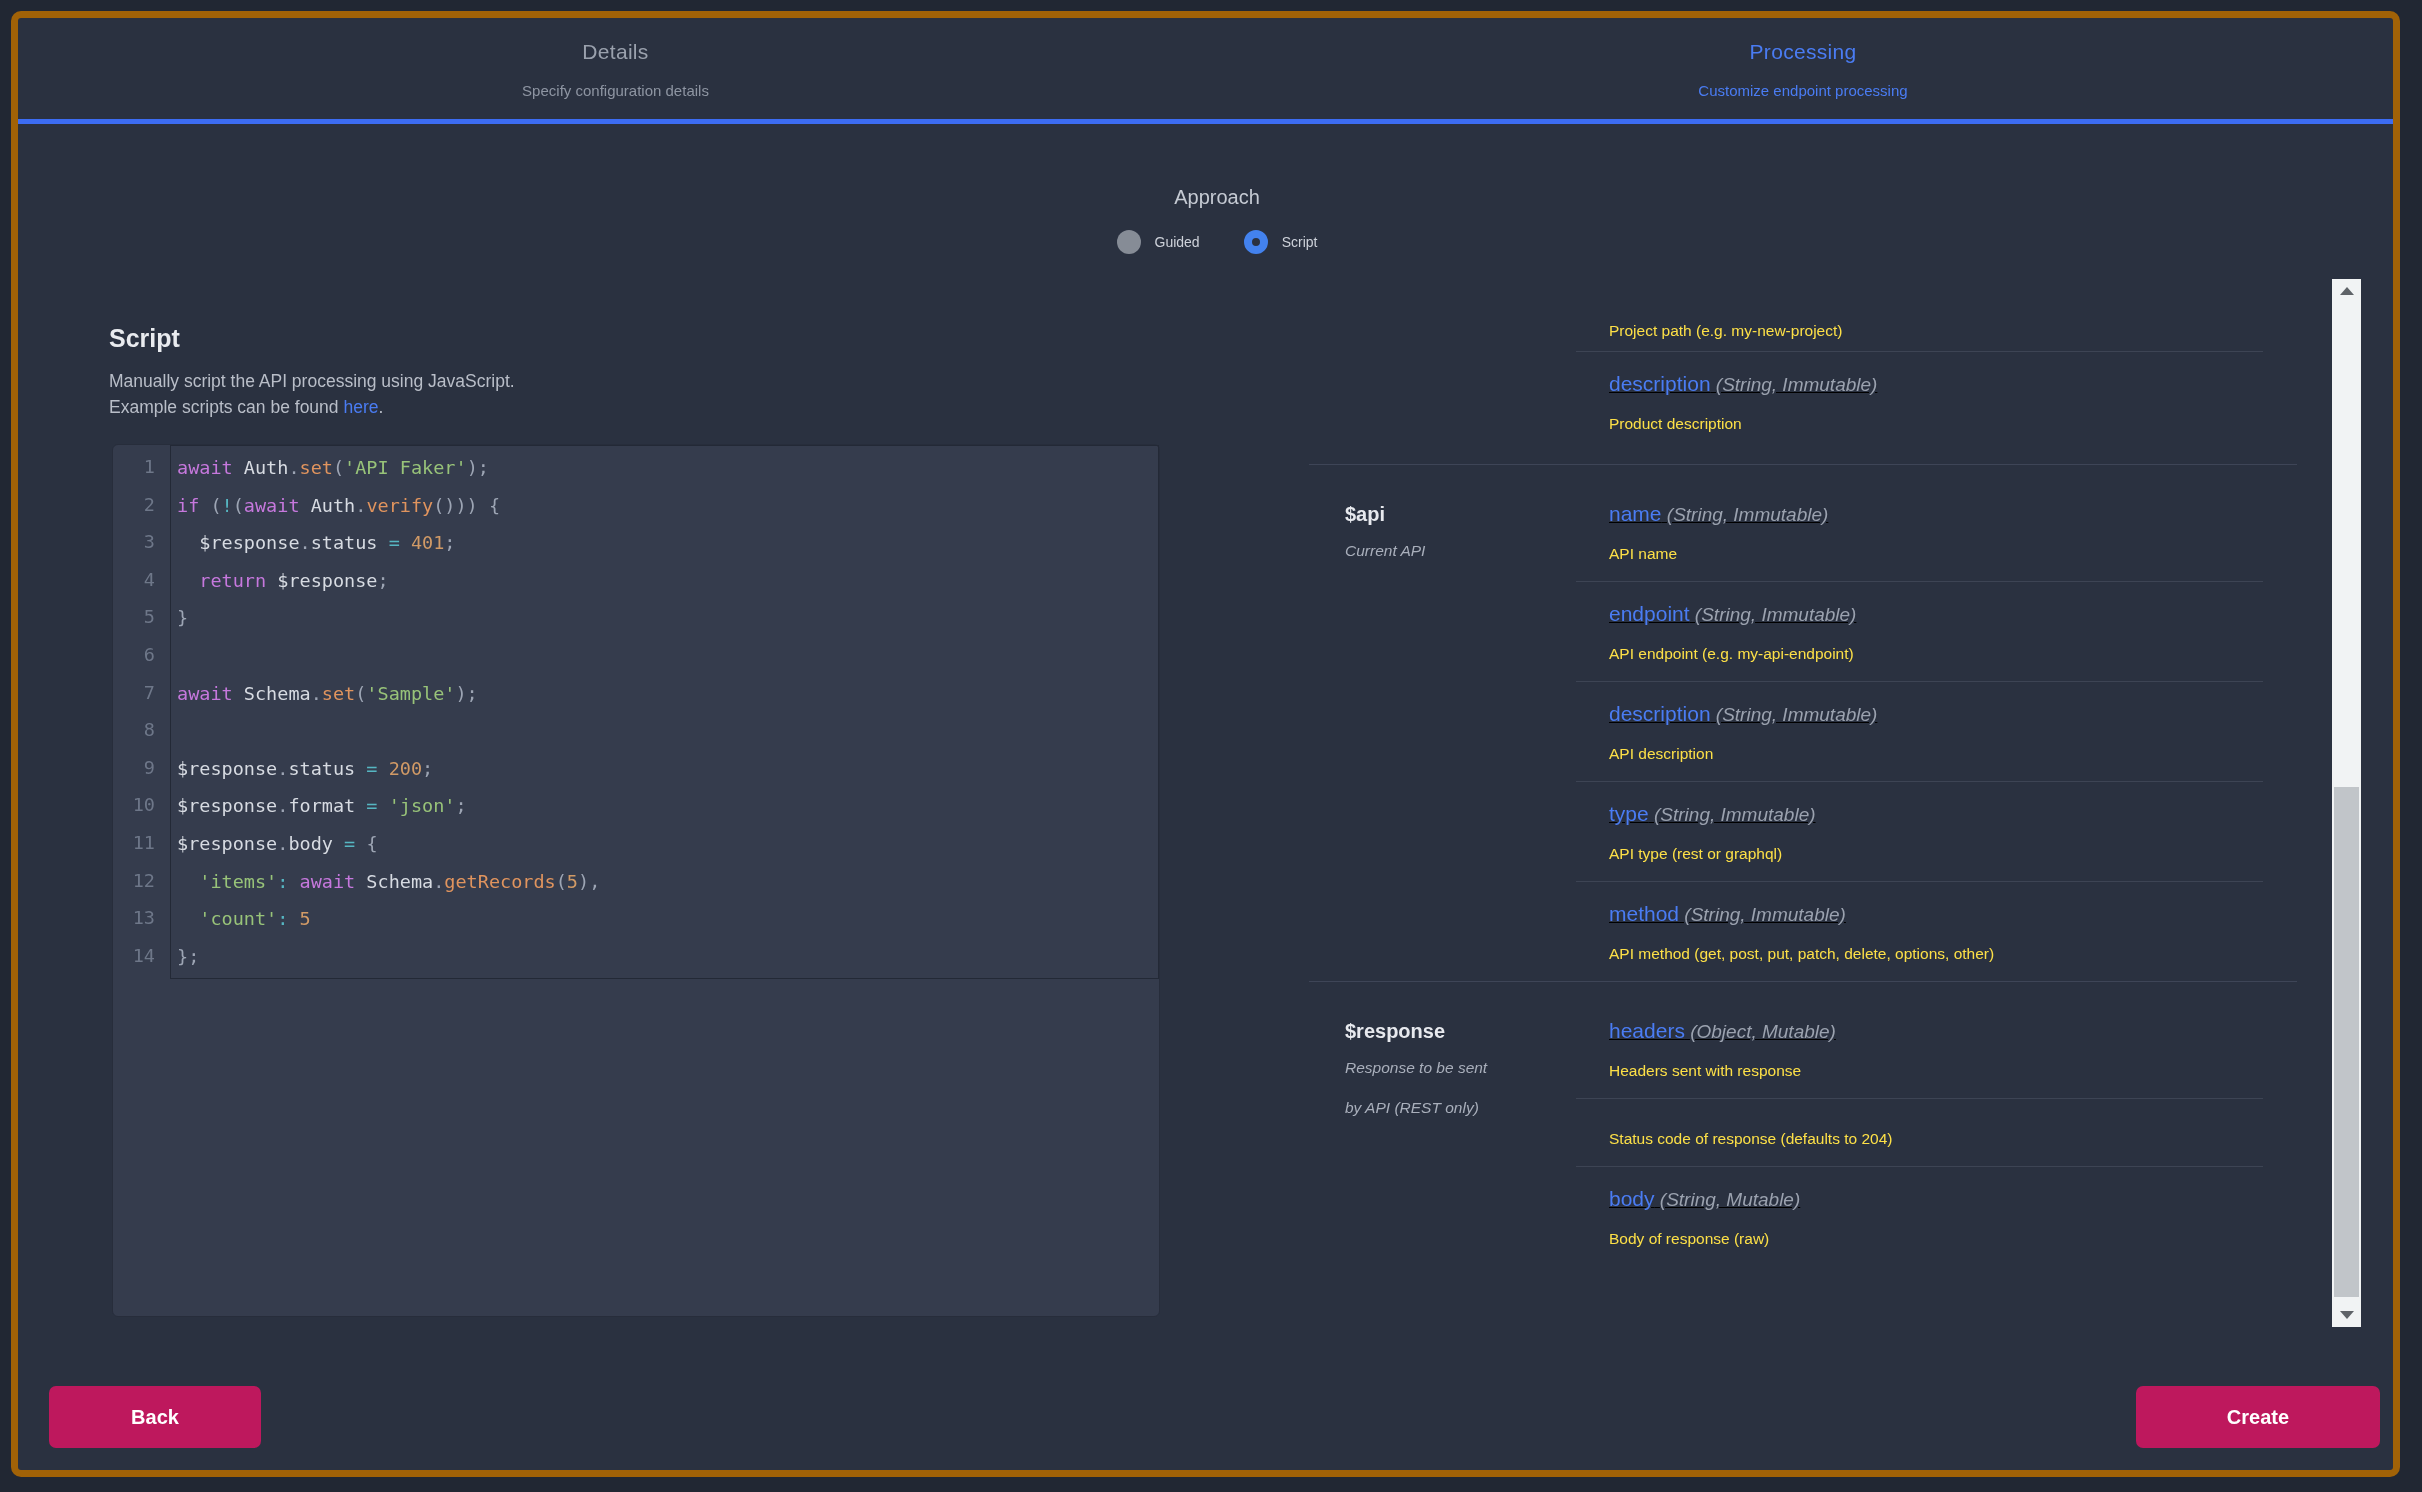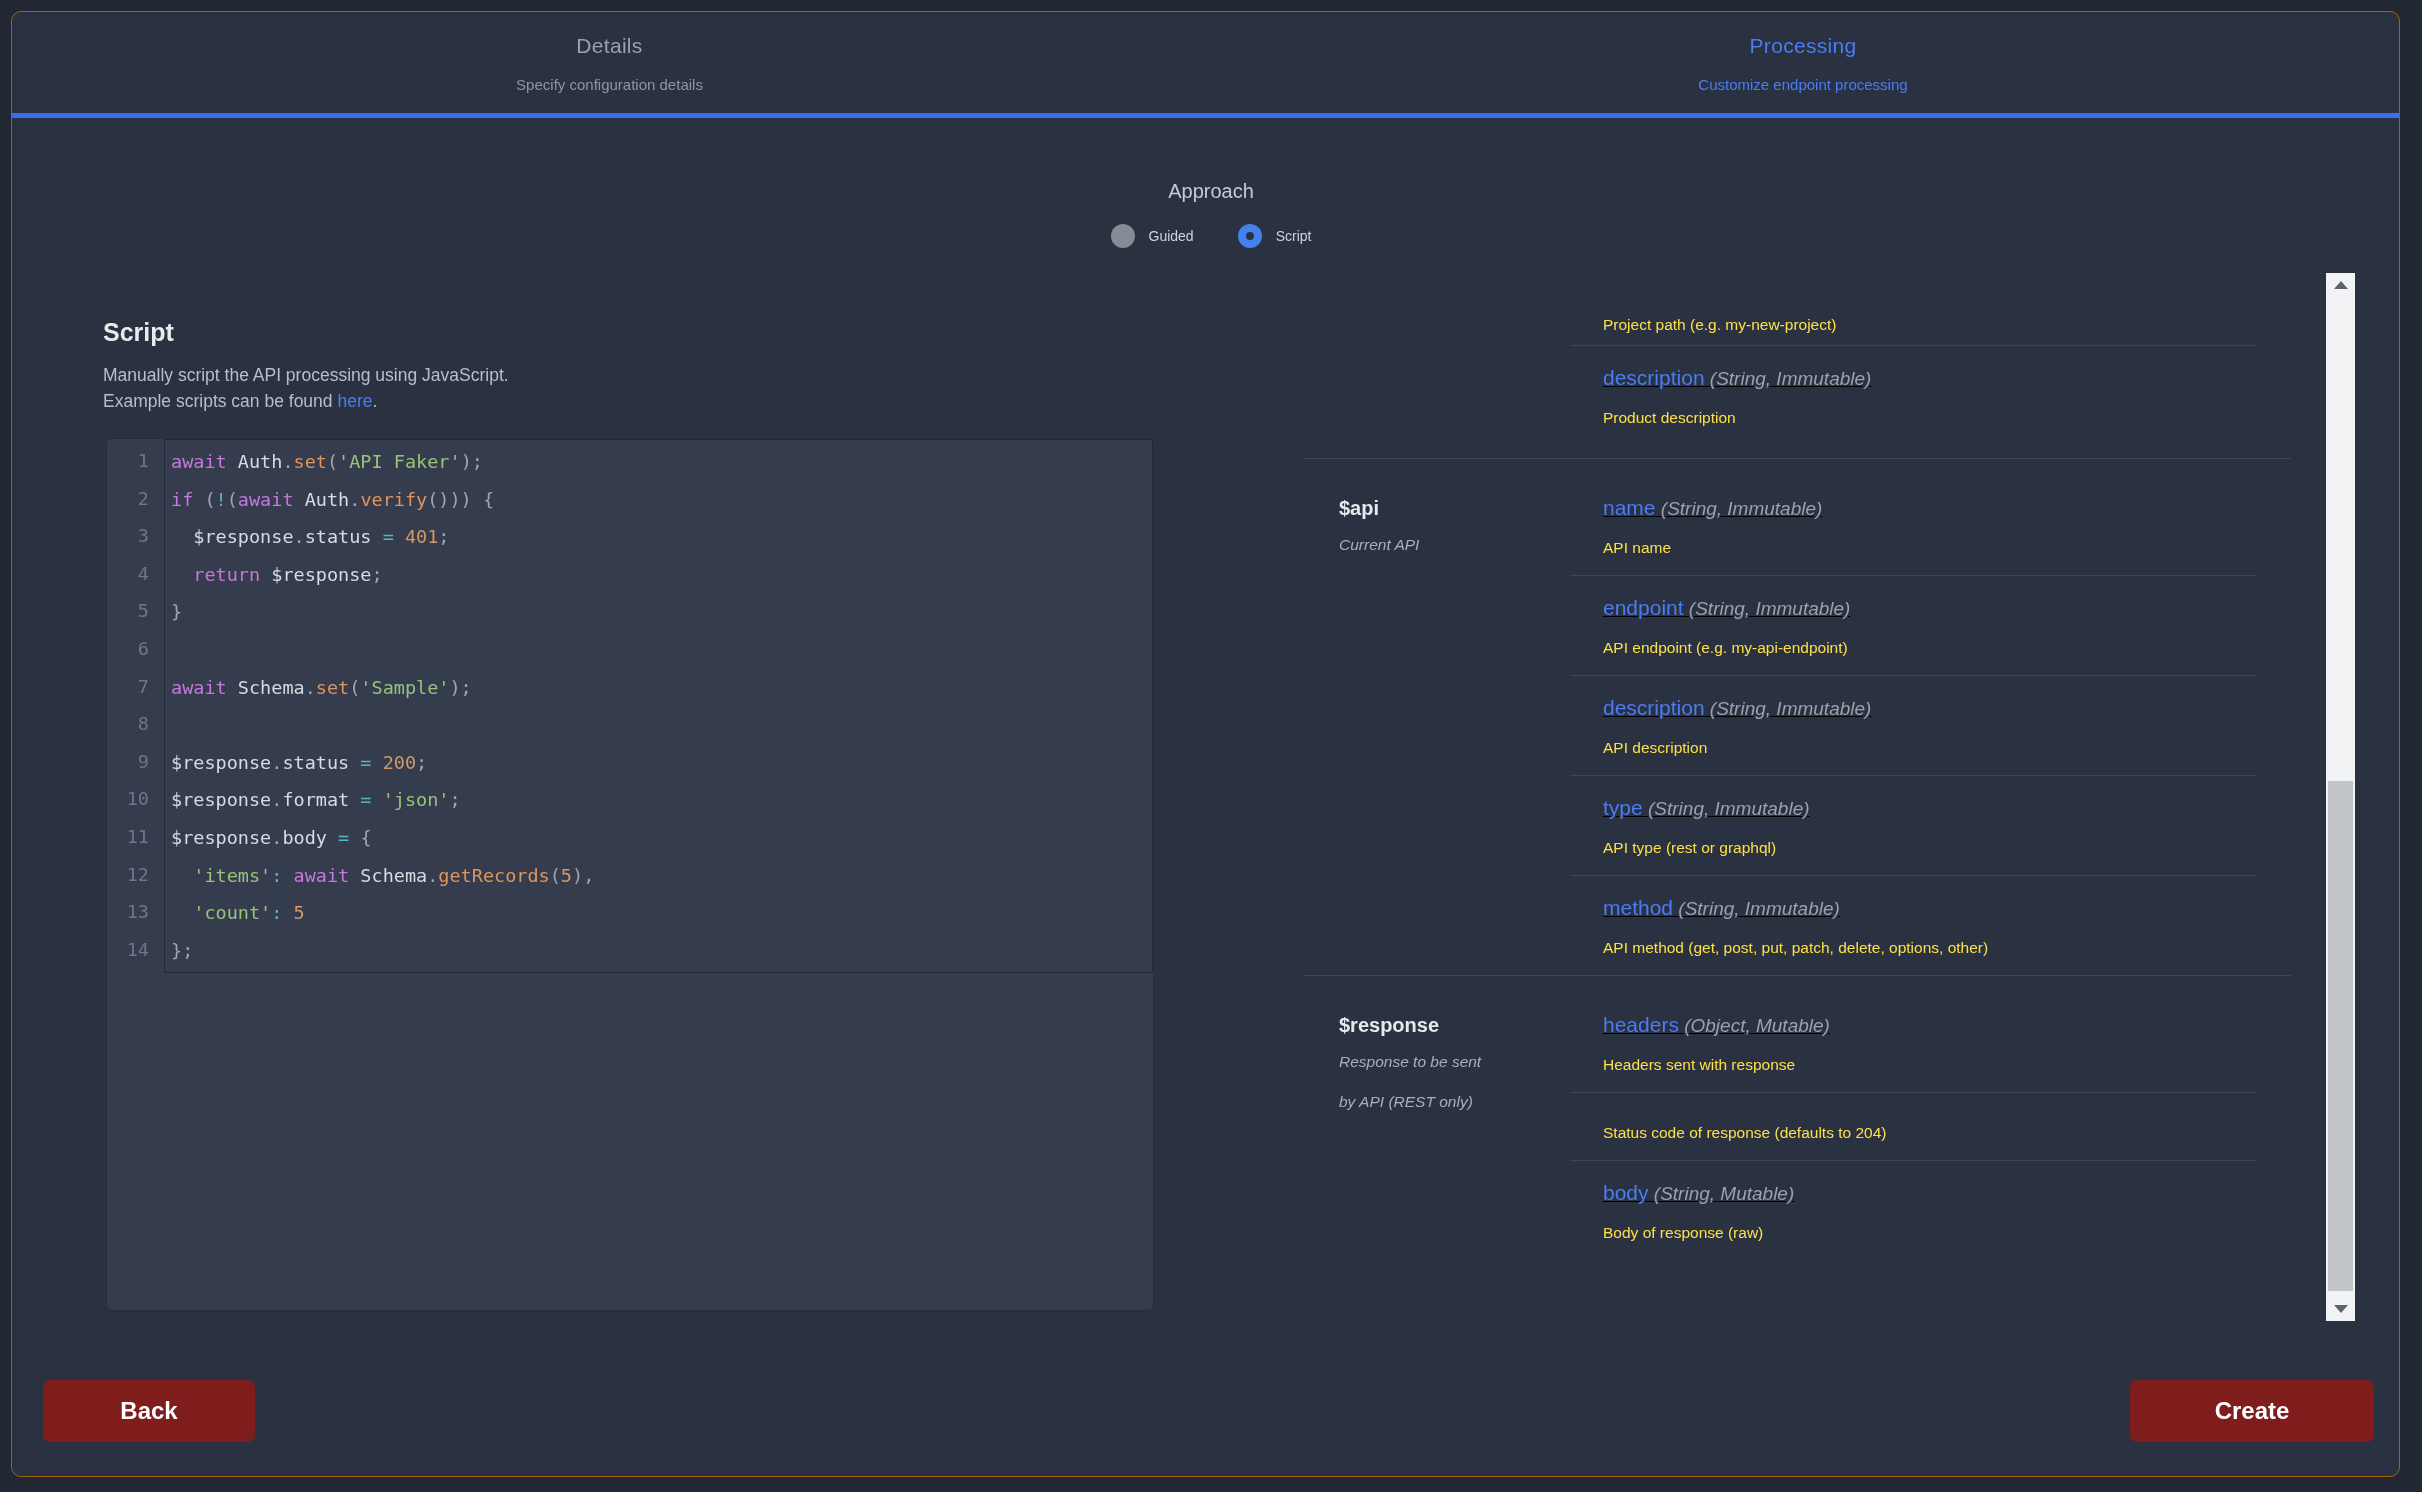--- a/index.html
+++ b/index.html
@@ -1,19 +1,19 @@
 <!DOCTYPE html>
 <html><head>
 <meta charset="utf-8">
 <style>
   html,body{margin:0;padding:0;background:#212733;}
   body{width:2422px;height:1492px;position:relative;overflow:hidden;
        font-family:"Liberation Sans", sans-serif;-webkit-font-smoothing:antialiased;}
   .card{position:absolute;left:11px;top:11px;width:2389px;height:1466px;
-        background:#2a3140;border:1px solid #a16207;border-radius:10px;box-sizing:border-box;}
+        background:#2a3140;border:7px solid #a16207;border-radius:10px;box-sizing:border-box;}
   
   .step{position:absolute;top:0;height:100px;text-align:center;}
   .step-details{left:0;width:1195px;}
   .step-processing{left:1195px;right:0;}
   .step-title{position:absolute;top:22px;left:0;right:0;font-size:21px;color:#9aa1ad;letter-spacing:.3px;}
   .step-sub{position:absolute;top:64px;left:0;right:0;font-size:15px;color:#8e95a2;}
   .step-processing .step-title,.step-processing .step-sub{color:#4a7cf3;}
   .step-underline{position:absolute;left:0;right:0;top:101px;height:5px;background:#3c6cf2;}
   
   .approach-label{position:absolute;top:168px;left:899px;width:600px;text-align:center;
@@ -62,22 +62,22 @@
   
   .scrollbar{position:absolute;left:2314px;top:261px;width:29px;height:1048px;background:#f1f3f4;}
   .sb-arrow{position:absolute;left:0;width:29px;height:20px;display:flex;align-items:center;justify-content:center;}
   .sb-arrow-up{top:2px;} .sb-arrow-down{bottom:2px;}
   .tri-up{width:0;height:0;border-left:7px solid transparent;border-right:7px solid transparent;
           border-bottom:8px solid #5f6368;}
   .tri-down{width:0;height:0;border-left:7px solid transparent;border-right:7px solid transparent;
             border-top:8px solid #5f6368;}
   .sb-thumb{position:absolute;left:2px;width:25px;top:508px;height:510px;background:#c1c5c9;}
   
-  .btn{position:absolute;top:1368px;height:62px;border:none;border-radius:7px;background:#7f1d1d;
-       color:#ffffff;font-family:"Liberation Sans", sans-serif;font-size:24px;font-weight:bold;cursor:pointer;}
+  .btn{position:absolute;top:1368px;height:62px;border:none;border-radius:7px;background:#be185d;
+       color:#ffffff;font-family:"Liberation Sans", sans-serif;font-size:20px;font-weight:bold;cursor:pointer;}
   .btn-back{left:31px;width:212px;}
   .btn-create{left:2118px;width:244px;}
 </style>
 </head>
 <body>
 
 <div class="card">
 
   <div class="step step-details">
     <div class="step-title">Details</div>

